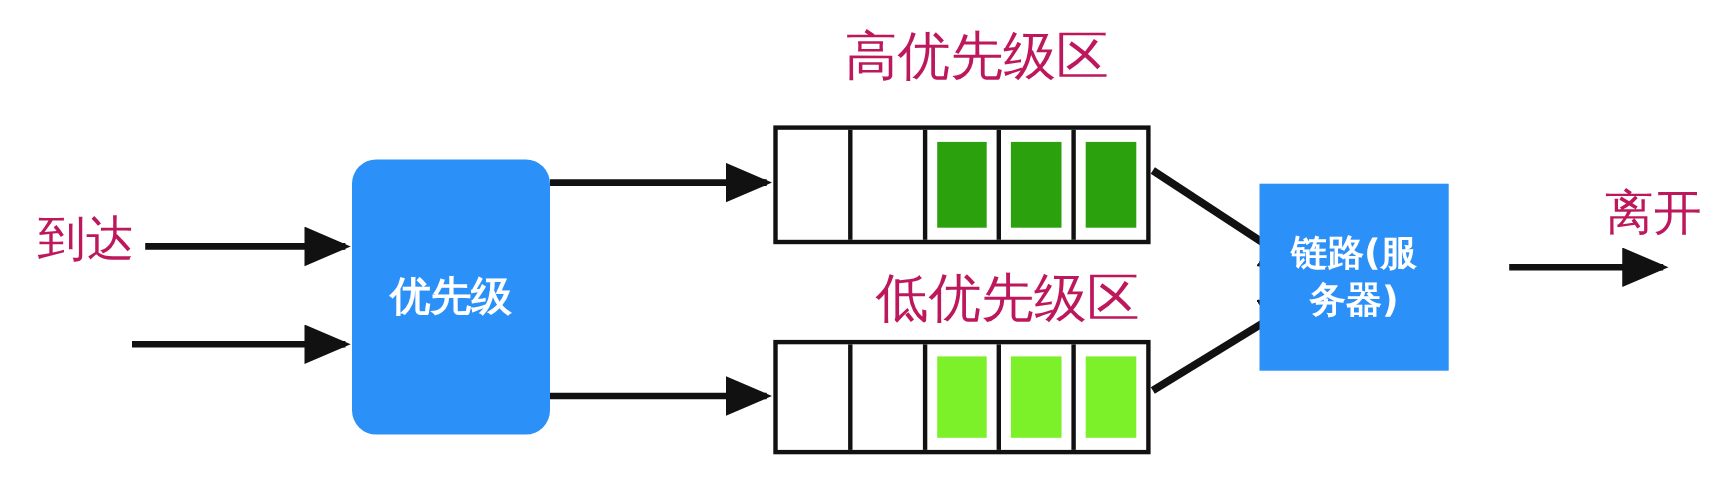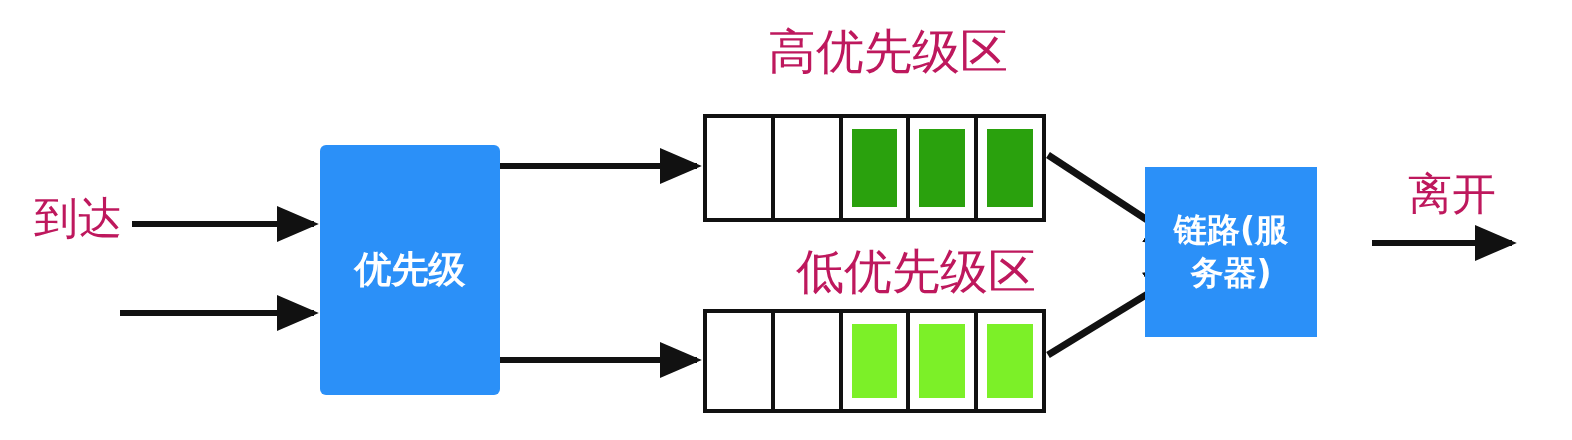--- a/index.html
+++ b/index.html
@@ -28,21 +28,21 @@
     font-family:"DejaVu Sans","Liberation Sans",sans-serif;
     font-weight:400;
     white-space:nowrap;
     line-height:1;
   }
   #label-arrival{
     left:34px; top:196px;
     font-size:44px;
   }
   #label-depart{
-    left:1408px; top:172px;
+    left:1459px; top:172px;
     font-size:44px;
   }
   #title-high{
     left:768px; top:27px;
     font-size:48px;
   }
   #title-low{
     left:768px; top:247px;
     font-size:48px;
     margin-left:28px;
@@ -57,21 +57,21 @@
     color:#ffffff;
     font-family:"DejaVu Sans","Liberation Sans",sans-serif;
     font-weight:700;
     text-align:center;
     box-sizing:border-box;
   }
   #box-classifier{
     left:320px; top:145px;
     width:180px; height:250px;
     background:#2b90f8;
-    border-radius:6px;
+    border-radius:22px;
     font-size:37px;
     line-height:1.28;
   }
   #box-server{
     left:1145px; top:167px;
     width:172px; height:170px;
     background:#2b90f8;
     border-radius:0px;
     font-size:33px;
     line-height:1.30;

